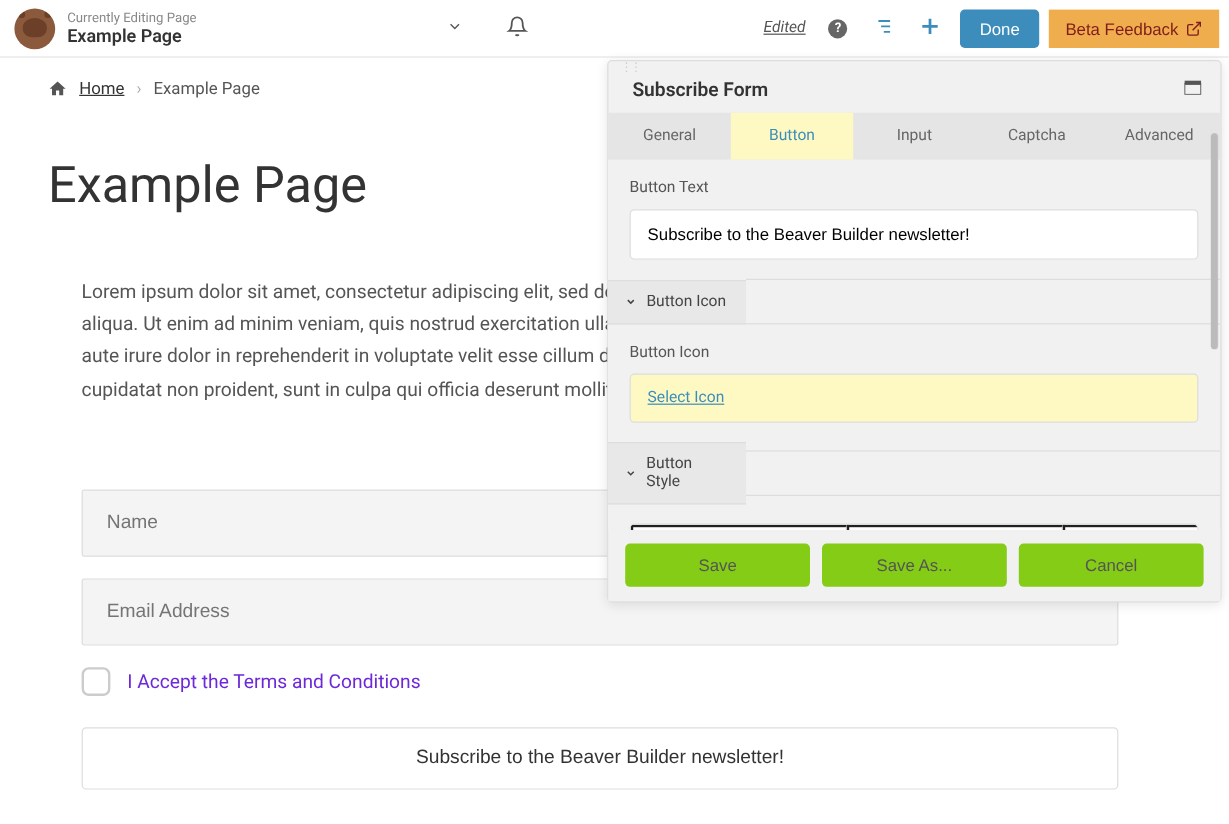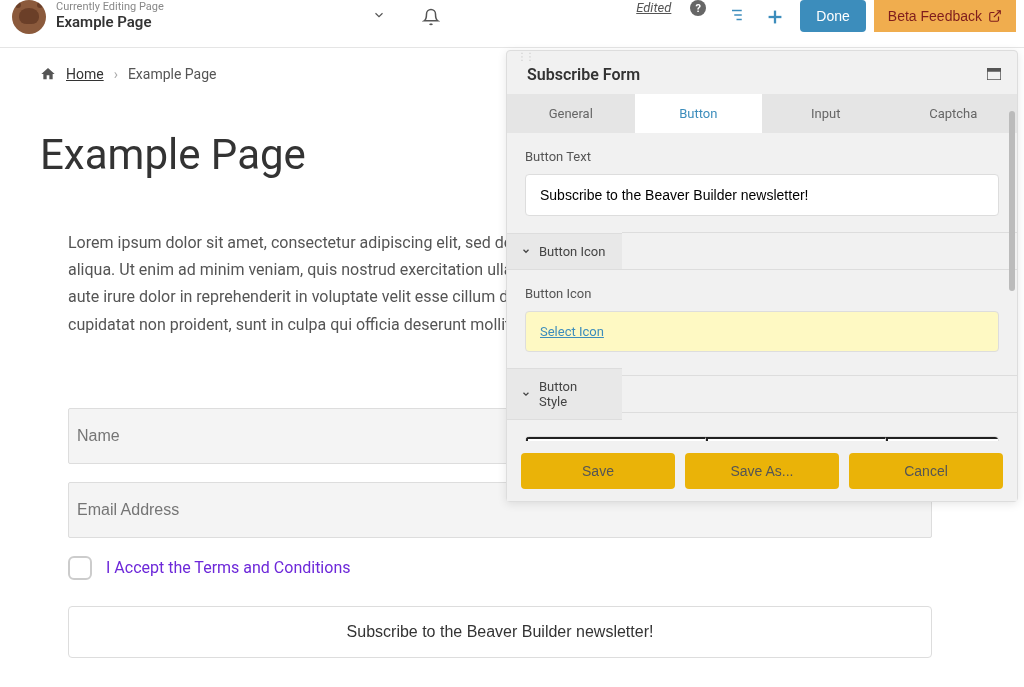--- a/index.html
+++ b/index.html
@@ -10,21 +10,21 @@
       background: #fff;
       width: 1024px;
       height: 687px;
       overflow: hidden;
       position: relative;
     }
     
     
     .top-toolbar {
       display: flex;
-      align-items: flex-start;
+      align-items: center;
       height: 48px;
       border-bottom: 1px solid #e5e5e5;
       padding: 0 8px;
     }
     .logo {
       width: 34px;
       height: 34px;
       margin-left: 4px;
       margin-right: 10px;
       background: #8b5a3c;
@@ -159,21 +159,21 @@
       padding: 0 28px;
       margin-bottom: 70px;
     }
     
     
     .form-wrap {
       padding: 0 28px;
     }
     .form-input {
       width: 100%;
-      padding: 18px 8px;
+      padding: 18px 20px;
       font-size: 16px;
       border: 1px solid #ddd;
       background: #f4f4f4;
       color: #0f172a;
       margin-bottom: 18px;
       border-radius: 2px;
     }
     .checkbox-row {
       display: flex;
       align-items: center;
@@ -247,21 +247,21 @@
     }
     .panel-tab {
       flex: 1;
       text-align: center;
       padding: 12px 8px;
       font-size: 13px;
       color: #666;
       cursor: pointer;
     }
     .panel-tab.active {
-      background: #ffffff;
+      background: #fef9c3;
       color: #3c8dbc;
     }
     .panel-body {
       flex: 1;
       overflow-y: auto;
       background: #f1f1f1;
     }
     .field-group {
       padding: 16px 18px;
     }
@@ -350,21 +350,21 @@
     .panel-footer {
       display: flex;
       gap: 10px;
       padding: 12px 14px;
       background: #f1f1f1;
     }
     .footer-btn {
       flex: 1;
       padding: 10px;
       border: none;
-      background: #eab308;
+      background: #84cc16;
       color: #555;
       font-size: 14px;
       border-radius: 4px;
       cursor: pointer;
     }
   </style>
 </head>
 <body>
 
 <div class="top-toolbar">
@@ -446,20 +446,21 @@
           <rect x="0" y="0" width="14" height="3"></rect>
           <rect x="0" y="3" width="14" height="9" fill="none" stroke="currentColor" stroke-width="1.5"></rect>
         </svg>
     </span>
   </div>
   <div class="panel-tabs">
     <div class="panel-tab">General</div>
     <div class="panel-tab active">Button</div>
     <div class="panel-tab">Input</div>
     <div class="panel-tab">Captcha</div>
+    <div class="panel-tab">Advanced</div>
   </div>
   <div class="panel-body">
     <div class="field-group">
       <div class="field-label">Button Text</div>
       <input class="field-input" value="Subscribe to the Beaver Builder newsletter!" style="">
     </div>
 
     <div class="section-row">
       <div class="section-header">
         <svg width="10" height="10" viewBox="0 0 24 24" fill="none" stroke="currentColor" stroke-width="3">

